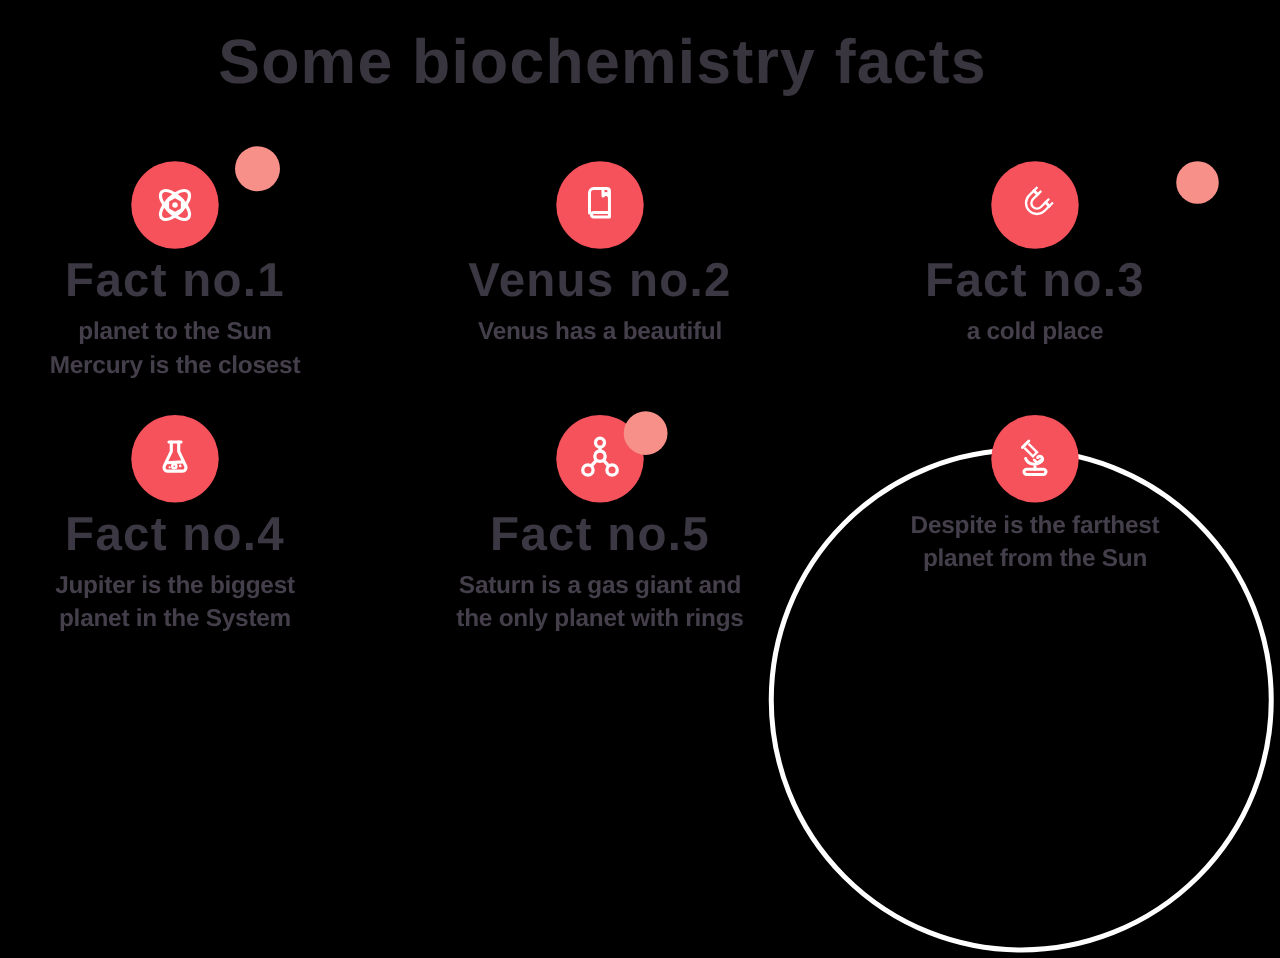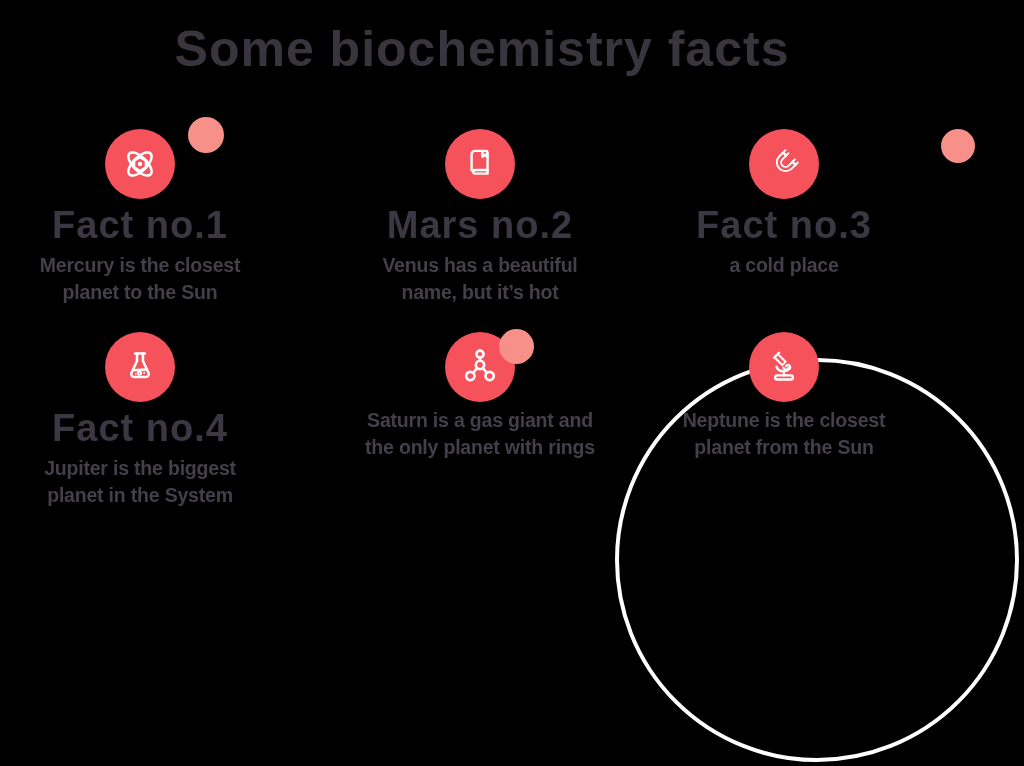--- a/index.html
+++ b/index.html
@@ -27,21 +27,21 @@
     width:320px;
     display:flex;
     flex-direction:column;
     align-items:center;
     z-index:2;
   }
   .row1{top:129px;}
   .row2{top:332px;}
   .col1{left:-20px;}
   .col2{left:320px;}
-  .col3{left:624px;}
+  .col3{left:668px;}
   .icon-circle{
     width:70px;height:70px;
     border-radius:50%;
     background:var(--accent,#f5525b);
     display:flex;
     align-items:center;
     justify-content:center;
     z-index:2;
   }
   .fact-heading{
@@ -102,41 +102,40 @@
             <ellipse cx="20" cy="20" rx="13.5" ry="6.3" transform="rotate(45 20 20)"></ellipse>
             <ellipse cx="20" cy="20" rx="13.5" ry="6.3" transform="rotate(-45 20 20)"></ellipse>
             <polygon points="20,13.8 25.4,16.9 25.4,23.1 20,26.2 14.6,23.1 14.6,16.9"></polygon>
           </g>
           <circle cx="20" cy="20" r="2" fill="#fff"></circle>
         </svg>
       </span>
     </div>
     <div class="fact-heading">Fact no.1</div>
     <div class="fact-desc">
+      <div>planet to the Sun</div>
       <div>Mercury is the closest</div>
-      <div>planet to the Sun</div>
     </div>
   </div>
 
   <div class="fact-card row1 col2">
     <div class="icon-circle">
       <span>
         <svg viewBox="0 0 40 40" width="42" height="42">
           <g fill="none" stroke="#fff" stroke-width="2.3" stroke-linejoin="round" stroke-linecap="round">
             <path d="M12 26 V10.8 A3.3 3.3 0 0 1 15.3 7.5 H25 A2.2 2.2 0 0 1 27.2 9.7 V25.7"></path>
             <path d="M27.2 25.7 H15.3 a1.75 1.75 0 0 0 0 3.5 H27.2 z"></path>
             <path d="M22.3 7.8 v5.4 l2.25 -2 2.25 2 V7.8"></path>
           </g>
         </svg>
       </span>
     </div>
-    <div class="fact-heading">Mars no.2</div>
+    <div class="fact-heading">Venus no.2</div>
     <div class="fact-desc">
       <div>Venus has a beautiful</div>
-      <div>name, but it’s hot</div>
     </div>
   </div>
 
   <div class="fact-card row1 col3">
     <div class="icon-circle">
       <span>
         <svg viewBox="0 0 40 40" width="44" height="44">
           <g transform="rotate(45 20 20)" fill="none">
             <path d="M14 9.5 V18 a6 6 0 0 0 12 0 V9.5" stroke="#fff" stroke-width="5.6"></path>
             <path d="M14 7.9 V18 a6 6 0 0 0 12 0 V7.9" style="stroke:var(--accent,#f5525b)" stroke-width="2.2"></path>
@@ -180,20 +179,21 @@
           <g fill="none" stroke="#fff" stroke-width="2.3">
             <circle cx="20" cy="8.8" r="3.1"></circle>
             <circle cx="20" cy="18.2" r="3.6"></circle>
             <circle cx="11.6" cy="27.8" r="3.6"></circle>
             <circle cx="28.4" cy="27.8" r="3.6"></circle>
             <path d="M20 11.9 V14.6 M17.6 20.9 l-3.6 4.1 M22.4 20.9 l3.6 4.1"></path>
           </g>
         </svg>
       </span>
     </div>
+    <div class="fact-heading">Fact no.5</div>
     <div class="fact-desc">
       <div>Saturn is a gas giant and</div>
       <div>the only planet with rings</div>
     </div>
   </div>
 
   <div class="fact-card row2 col3">
     <div class="icon-circle">
       <span>
         <svg viewBox="0 0 40 40" width="44" height="44">
@@ -203,18 +203,18 @@
             <path d="M10.9 11.7 L15.5 7.1" stroke-width="2.2"></path>
             <path d="M19.4 20.8 l2.2 2.3 2.5 -2" stroke-width="2"></path>
             <path d="M13.2 19.8 c1.6 4.6 8 5.6 11.6 2 a2 2 0 1 0 -2.9 -2.7" stroke-width="2.2"></path>
             <rect x="12" y="27.6" width="16" height="3.8" rx="1.9" stroke-width="2.2"></rect>
             <path d="M20 25.9 v1.7" stroke-width="2.2"></path>
           </g>
         </svg>
       </span>
     </div>
     <div class="fact-desc">
-      <div>Neptune is the closest</div>
+      <div>Despite is the farthest</div>
       <div>planet from the Sun</div>
     </div>
   </div>
 
 </div>
 
 </body></html>

